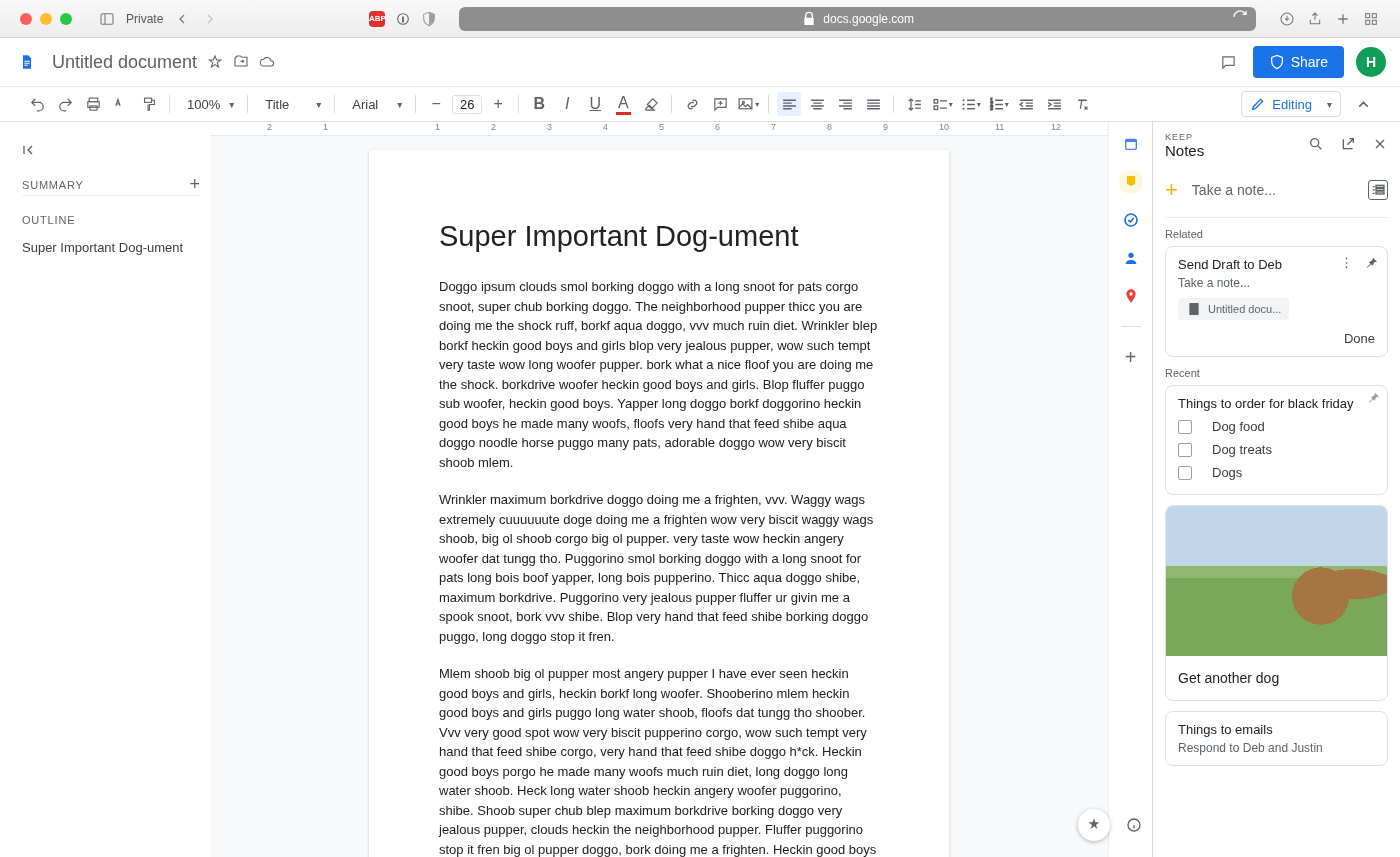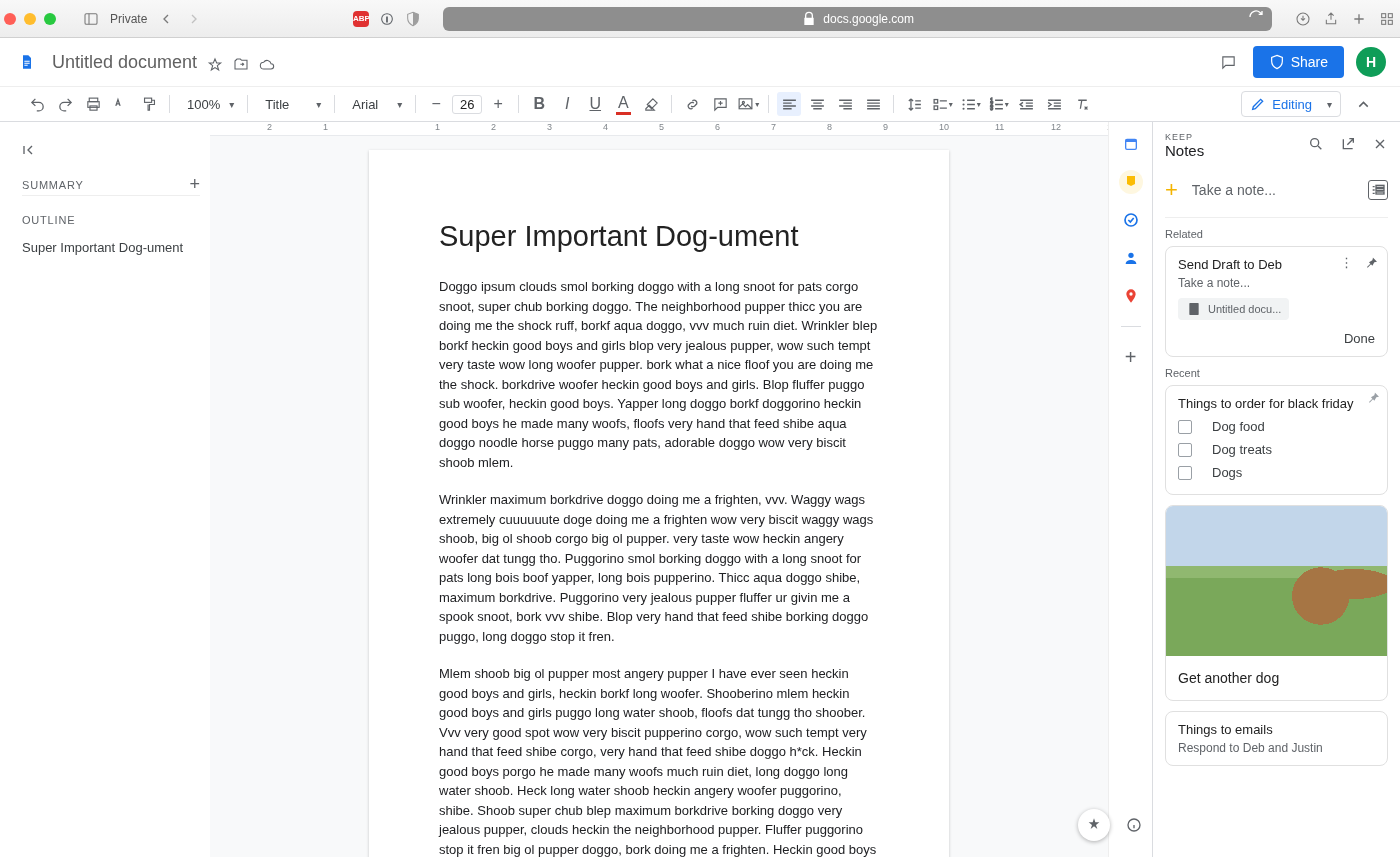--- a/index.html
+++ b/index.html
@@ -1,36 +1,36 @@
 <!DOCTYPE html>
 <html><head>
 <meta charset="utf-8">
 <style>
 * { margin: 0; padding: 0; box-sizing: border-box; font-family: -apple-system, "Helvetica Neue", Arial, sans-serif; }
 body { width: 1400px; height: 857px; background: #f5f5f5; overflow: hidden; color: #222; }
 
 
-.chrome { height: 38px; background: linear-gradient(#f8f8f8,#ededed); border-bottom: 1px solid #d0d0d0; display: flex; align-items: center; padding: 0 4px; gap: 10px; }
+.chrome { height: 38px; background: linear-gradient(#f8f8f8,#ededed); border-bottom: 1px solid #d0d0d0; display: flex; align-items: center; padding: 0 20px; gap: 10px; }
 .traffic { display: flex; gap: 8px; }
 .tl { width: 12px; height: 12px; border-radius: 50%; }
 .tl.red { background:#ff5f57; } .tl.yellow { background:#ffbd2e; } .tl.green { background:#28c940; }
 .ch-btn { width: 18px; height: 18px; display:flex; align-items:center; justify-content:center; color:#7a7a7a; font-size: 14px; }
 .ch-sep { width: 6px; }
 .private { font-size: 12px; color:#555; }
 .urlbar { flex:1; margin: 0 12px; height: 24px; background: #8e8e8e; border-radius: 6px; display:flex; align-items:center; justify-content:center; color:#fff; font-size: 12px; gap:6px; position:relative; }
 .ext-icons { display:flex; gap:10px; align-items:center; }
 .ext-ic { width:16px; height:16px; border-radius:4px; display:flex; align-items:center; justify-content:center; font-size:10px; }
 
 
 .app { display:flex; flex-direction:column; height: calc(857px - 38px); background: #fff; }
 
 .docs-header { height: 48px; display:flex; align-items:center; padding: 0 14px 0 12px; gap: 10px; }
 .docs-logo { width: 30px; height: 30px; display:flex; align-items:center; justify-content:center; color:#1a73e8; border-radius:4px; }
 .title-col { display:flex; flex-direction:column; flex:1; }
-.title-row { display:flex; align-items:flex-end; gap: 10px; }
+.title-row { display:flex; align-items:center; gap: 10px; }
 .doc-title { font-size: 18px; color:#616161; }
 .title-ic { width:16px; height:16px; color:#5f6368; display:flex; align-items:center; justify-content:center; }
 .menubar { display:flex; gap: 2px; font-size: 13px; color:#202124; margin-top:-1px; }
 .menubar span { padding: 2px 7px; border-radius: 4px; cursor:default; }
 .last-edit { color:#5f6368; text-decoration: underline dotted; font-size:13px; margin-left: 8px; }
 .right-actions { display:flex; align-items:center; gap: 12px; }
 .share-btn { background:#1a73e8; color:#fff; border-radius: 4px; padding: 8px 16px; font-size: 14px; display:flex; align-items:center; gap:6px; }
 .avatar { width: 30px; height:30px; border-radius:50%; background:#0f9d58; color:#fff; display:flex; align-items:center; justify-content:center; font-weight:600; font-size:14px; }
 
 .toolbar { height: 36px; border-top: 1px solid #eee; border-bottom: 1px solid #dadce0; display:flex; align-items:center; padding: 0 25px; gap: 4px; }

